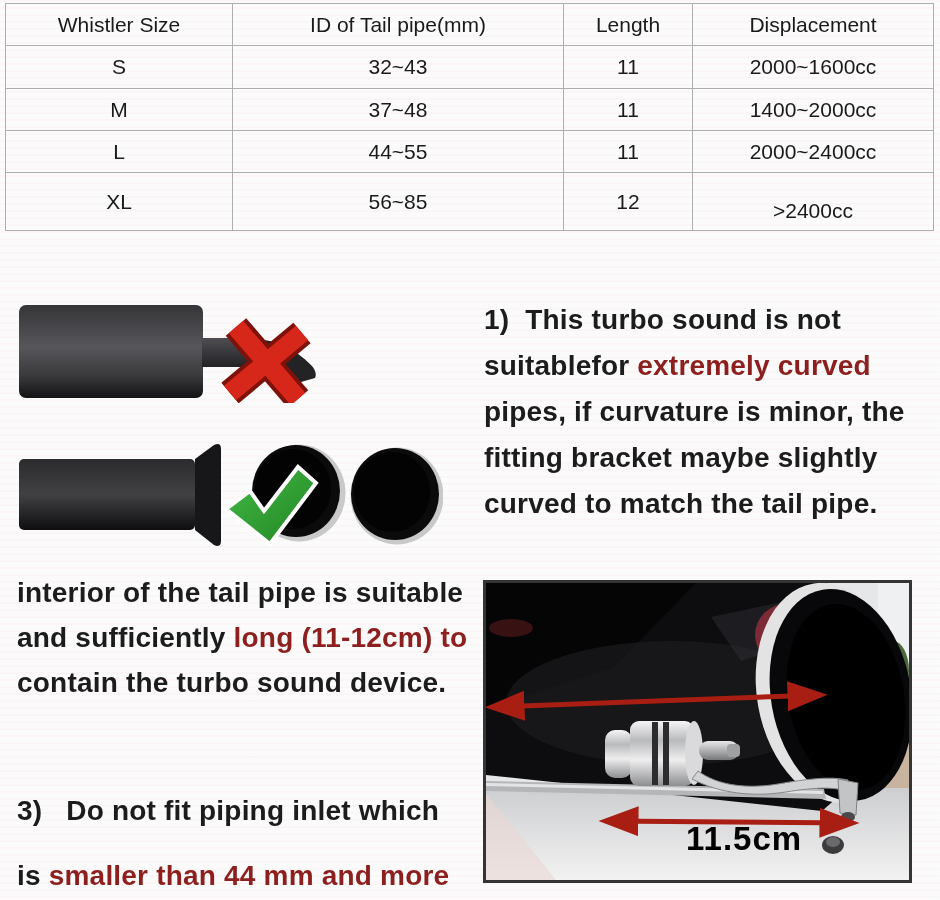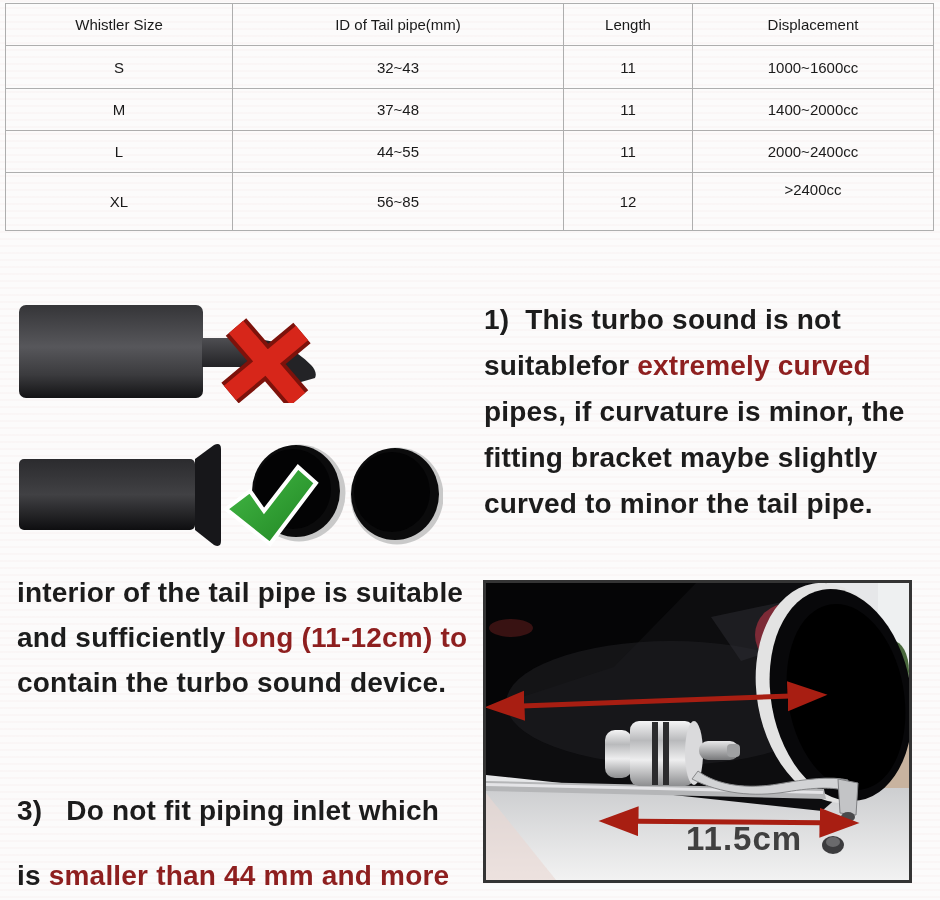--- a/index.html
+++ b/index.html
@@ -6,32 +6,32 @@
   .canvas{
     position:relative;width:940px;height:900px;overflow:hidden;
     background-color:#fcfbfb;
     background-image:repeating-linear-gradient(180deg, rgba(233,204,204,0.10) 0px, rgba(233,204,204,0.10) 2px, rgba(255,255,255,0) 2px, rgba(255,255,255,0) 7px);
     font-family:"Liberation Sans","DejaVu Sans",sans-serif;
   }
   
   .spec-table{
     position:absolute;left:5px;top:3px;width:928px;
     border-collapse:collapse;table-layout:fixed;
-    font-size:15px;color:#1a1a1a;
+    font-size:21px;color:#1a1a1a;
   }
   .spec-table th,.spec-table td{
     border:1px solid #aeaeae;text-align:center;vertical-align:middle;
     font-weight:400;padding:0;overflow:hidden;
   }
   .row-head{height:42px;}
   .row-s{height:43px;}
   .row-m{height:42px;}
   .row-l{height:42px;}
   .row-xl{height:58px;}
-  td.vtop{vertical-align:top;padding-top:8px;}
+  td.vtop{vertical-align:top;padding-top:26px;}
   
   .note{position:absolute;font-weight:700;font-size:28px;color:#1c1c1c;letter-spacing:0.2px;}
   .note .nline{white-space:nowrap;}
   .note1{left:484px;top:297px;}
   .note1 .nline{line-height:46px;}
   .note2{left:17px;top:570px;}
   .note2 .nline{line-height:45px;}
   .note3{left:17px;top:768px;}
   .note3 .nline{line-height:45px;margin-top:20px;}
   .red{color:#8e1f1f;}
@@ -40,21 +40,21 @@
   .diagram2{position:absolute;left:18px;top:443px;width:425px;height:106px;}
   .diagram1 svg,.diagram2 svg{display:block;width:100%;height:100%;}
   
   .photo{
     position:absolute;left:483px;top:580px;width:429px;height:303px;
     border:3px solid #343434;box-sizing:border-box;background:#e6e7e9;
   }
   .photo svg{display:block;width:423px;height:297px;}
   .measure-label{
     position:absolute;left:200px;top:237px;width:160px;
-    font-size:33px;font-weight:700;color:#404040;letter-spacing:1px;
+    font-size:33px;font-weight:700;color:#000000;letter-spacing:1px;
   }
 </style>
 </head>
 <body>
 
 <div class="canvas">
 
   <table class="spec-table">
     <colgroup>
       <col style="width:227px">
@@ -66,21 +66,21 @@
         <tr class="row-head">
       <th>Whistler Size</th>
       <th>ID of Tail pipe(mm)</th>
       <th>Length</th>
       <th>Displacement</th>
     </tr>
     <tr class="row-s">
       <td>S</td>
       <td>32~43</td>
       <td>11</td>
-      <td>1000~1600cc</td>
+      <td>2000~1600cc</td>
     </tr>
     <tr class="row-m">
       <td>M</td>
       <td>37~48</td>
       <td>11</td>
       <td>1400~2000cc</td>
     </tr>
     <tr class="row-l">
       <td>L</td>
       <td>44~55</td>
@@ -118,21 +118,21 @@
         <path d="M218,24 L280,96 M284,30 L212,90" stroke="#d7261a" stroke-width="19" fill="none"></path>
       </g>
     </svg>
   </div>
 
   <div class="note note1">
     <div class="nline"><span>1)&nbsp; This turbo sound is not</span><span class="red"></span></div>
     <div class="nline"><span>suitablefor </span><span class="red">extremely curved</span></div>
     <div class="nline"><span>pipes, if curvature is minor, the</span><span class="red"></span></div>
     <div class="nline"><span>fitting bracket maybe slightly</span><span class="red"></span></div>
-    <div class="nline"><span>curved to minor the tail pipe.</span><span class="red"></span></div>
+    <div class="nline"><span>curved to match the tail pipe.</span><span class="red"></span></div>
   </div>
 
   <div class="diagram2">
     <svg viewBox="0 0 425 106">
       <defs>
         <linearGradient id="pg3" x1="0" y1="0" x2="0" y2="1">
           <stop offset="0" stop-color="#2b2b2e"></stop>
           <stop offset="0.5" stop-color="#414144"></stop>
           <stop offset="1" stop-color="#0e0e10"></stop>
         </linearGradient>

